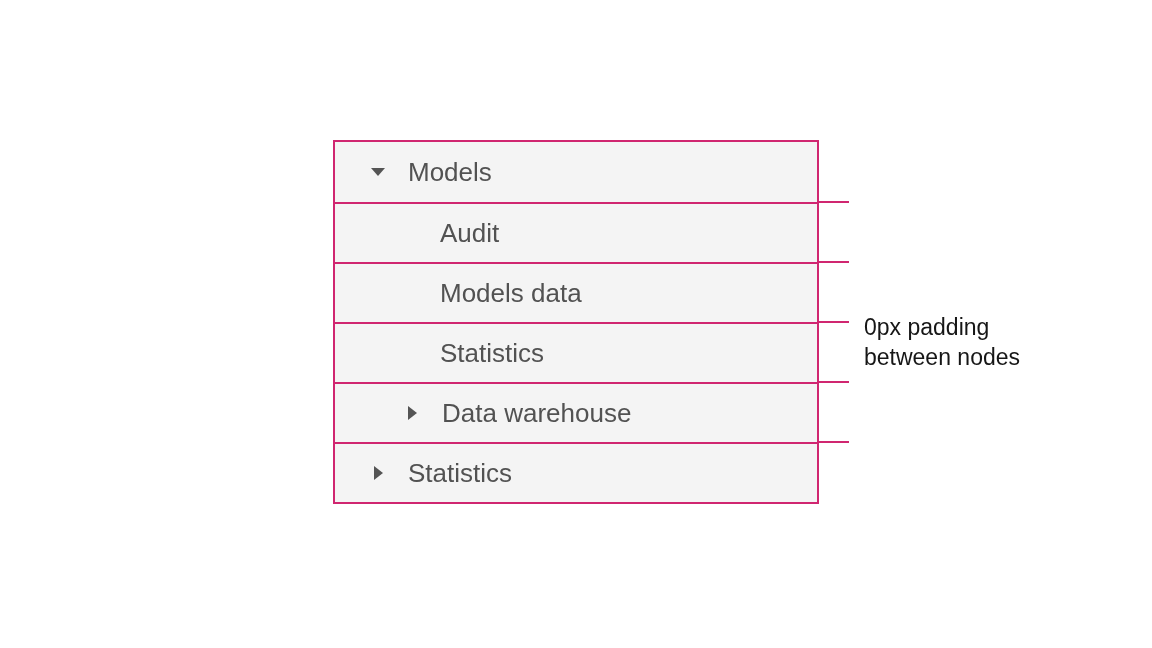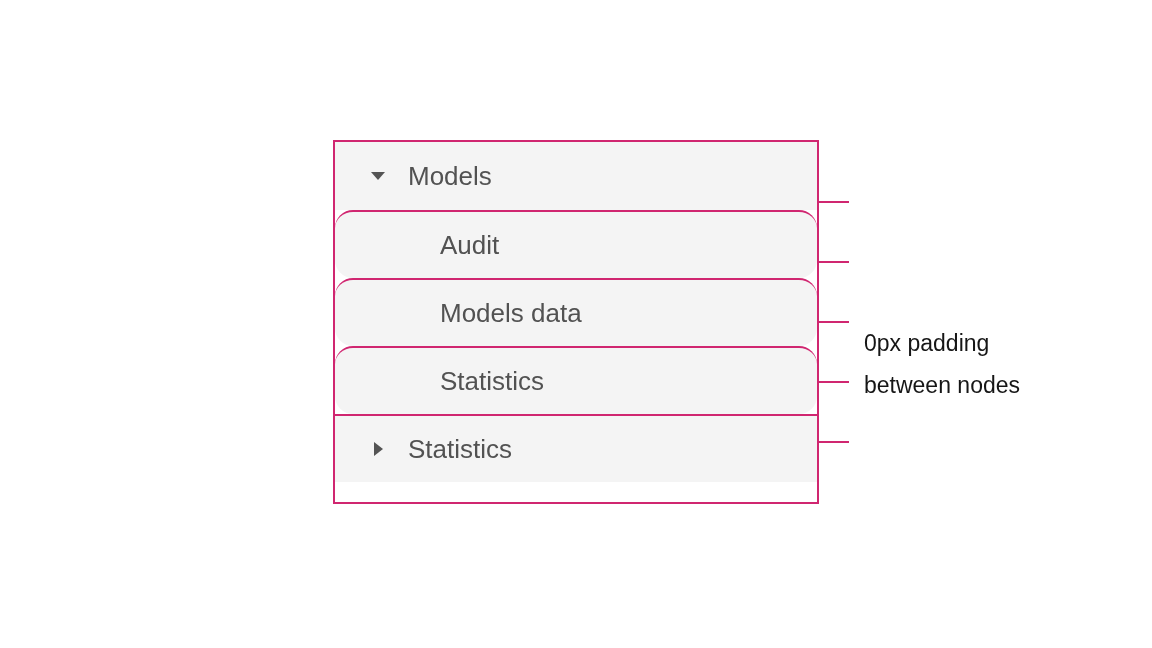--- a/index.html
+++ b/index.html
@@ -16,31 +16,31 @@
     position: absolute;
     left: 333px;
     top: 140px;
     width: 486px;
     height: 364px;
     border: 2px solid var(--line, #d02670);
   }
   .tree-node {
     display: flex;
     align-items: center;
-    height: 68px;
+    height: 60px;
     background: var(--row-bg, #f4f4f4);
     color: var(--tree-text, #525252);
     font-size: 26px;
     line-height: 1;
     cursor: pointer;
   }
   .tree-node + .tree-node { border-top: 2px solid var(--line, #d02670); }
 
   .lvl1 { padding-left: 35px; }
-  .lvl2 { padding-left: 105px; border-radius: 18px; }
+  .lvl2 { padding-left: 105px; }
   .lvl2-caret { padding-left: 69px; }
 
   .caret {
     width: 16px;
     height: 16px;
     display: flex;
     align-items: center;
     justify-content: center;
     flex: none;
   }
@@ -70,24 +70,24 @@
   .ext-1 { top: 201px; }
   .ext-2 { top: 261px; }
   .ext-3 { top: 321px; }
   .ext-4 { top: 381px; }
   .ext-5 { top: 441px; }
 
   
   .annotation-note {
     position: absolute;
     left: 864px;
-    top: 322px;
+    top: 312px;
     width: 185px;
     font-size: 23px;
-    line-height: 42px;
+    line-height: 30px;
     color: var(--note-text, #161616);
   }
 </style>
 </head>
 <body>
 
 <div class="tree">
 
   <div class="tree-node lvl1">
     <span class="caret down"></span>
@@ -99,20 +99,24 @@
   </div>
 
   <div class="tree-node lvl2">
     <span class="node-label">Models data</span>
   </div>
 
   <div class="tree-node lvl2">
     <span class="node-label">Statistics</span>
   </div>
 
+  <div class="tree-node lvl2-caret">
+    <span class="caret right"></span>
+    <span class="node-label">Data warehouse</span>
+  </div>
 
   <div class="tree-node lvl1">
     <span class="caret right"></span>
     <span class="node-label">Statistics</span>
   </div>
 
 </div>
 
 <div class="ext-line ext-1"></div>
 <div class="ext-line ext-2"></div>

